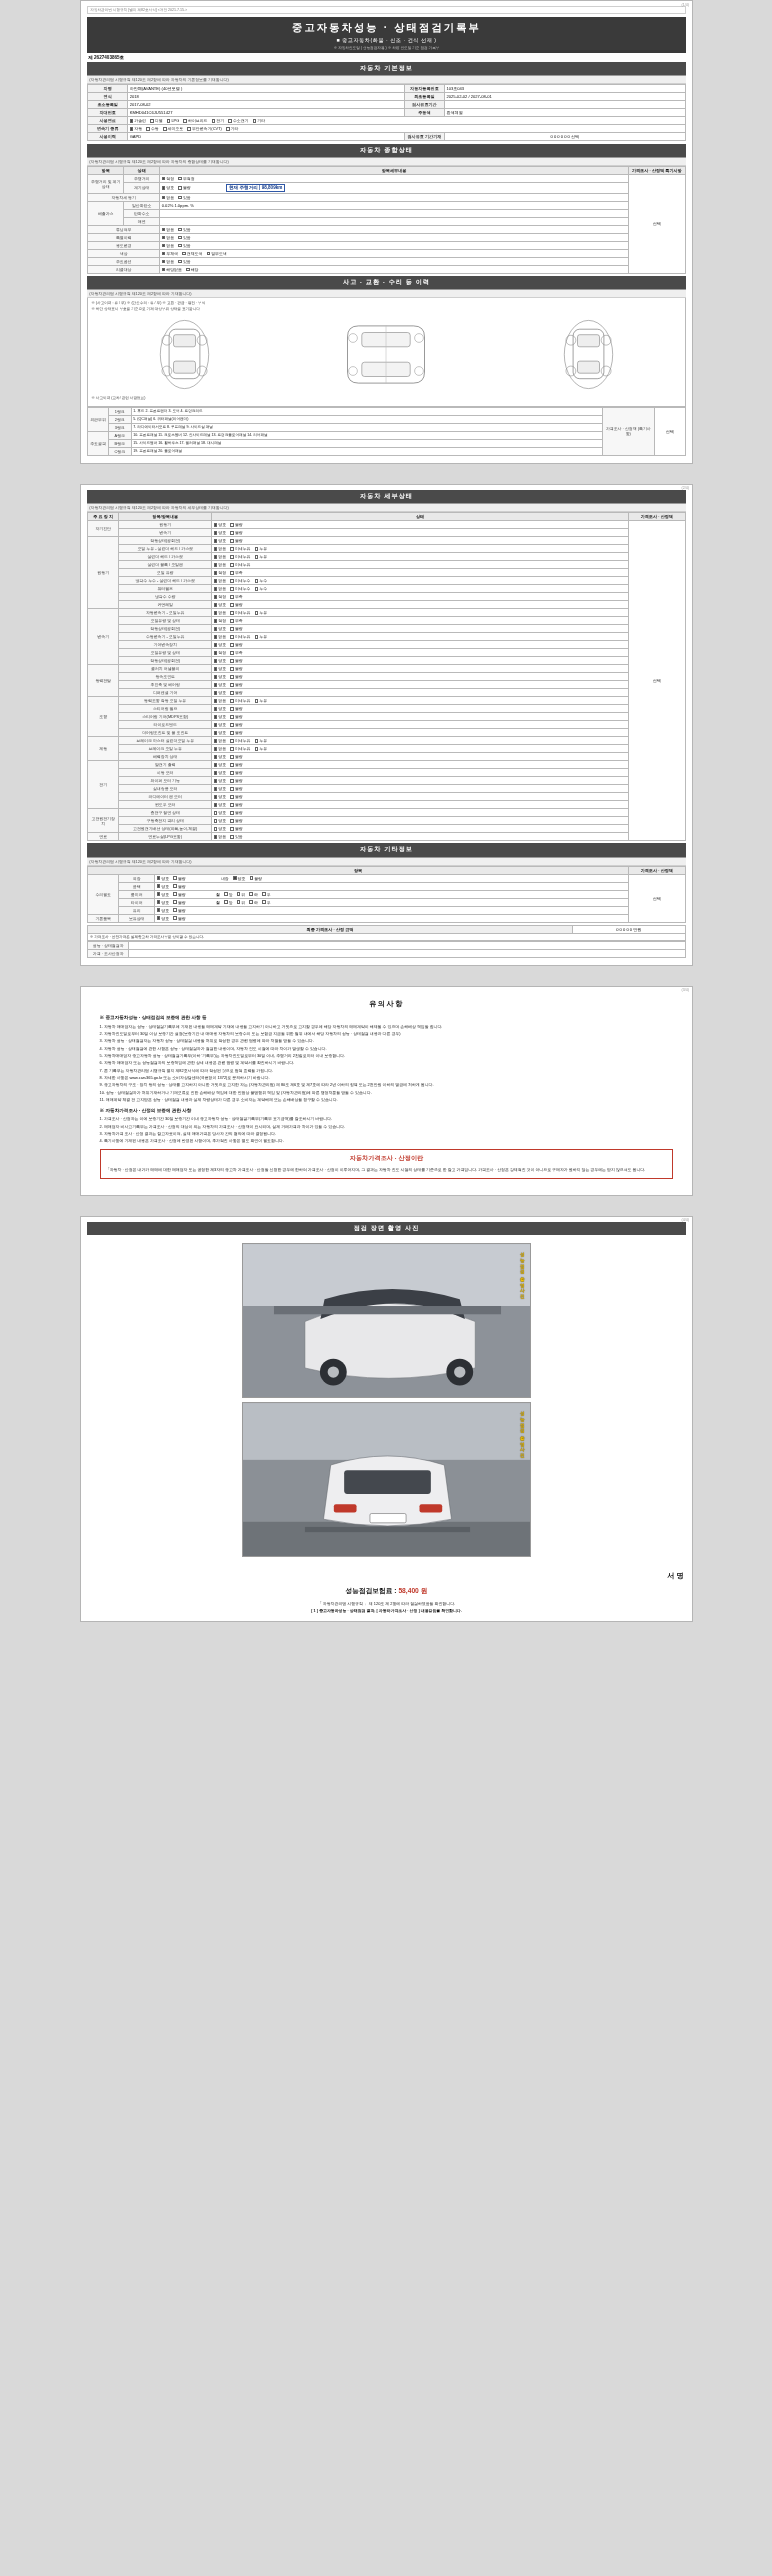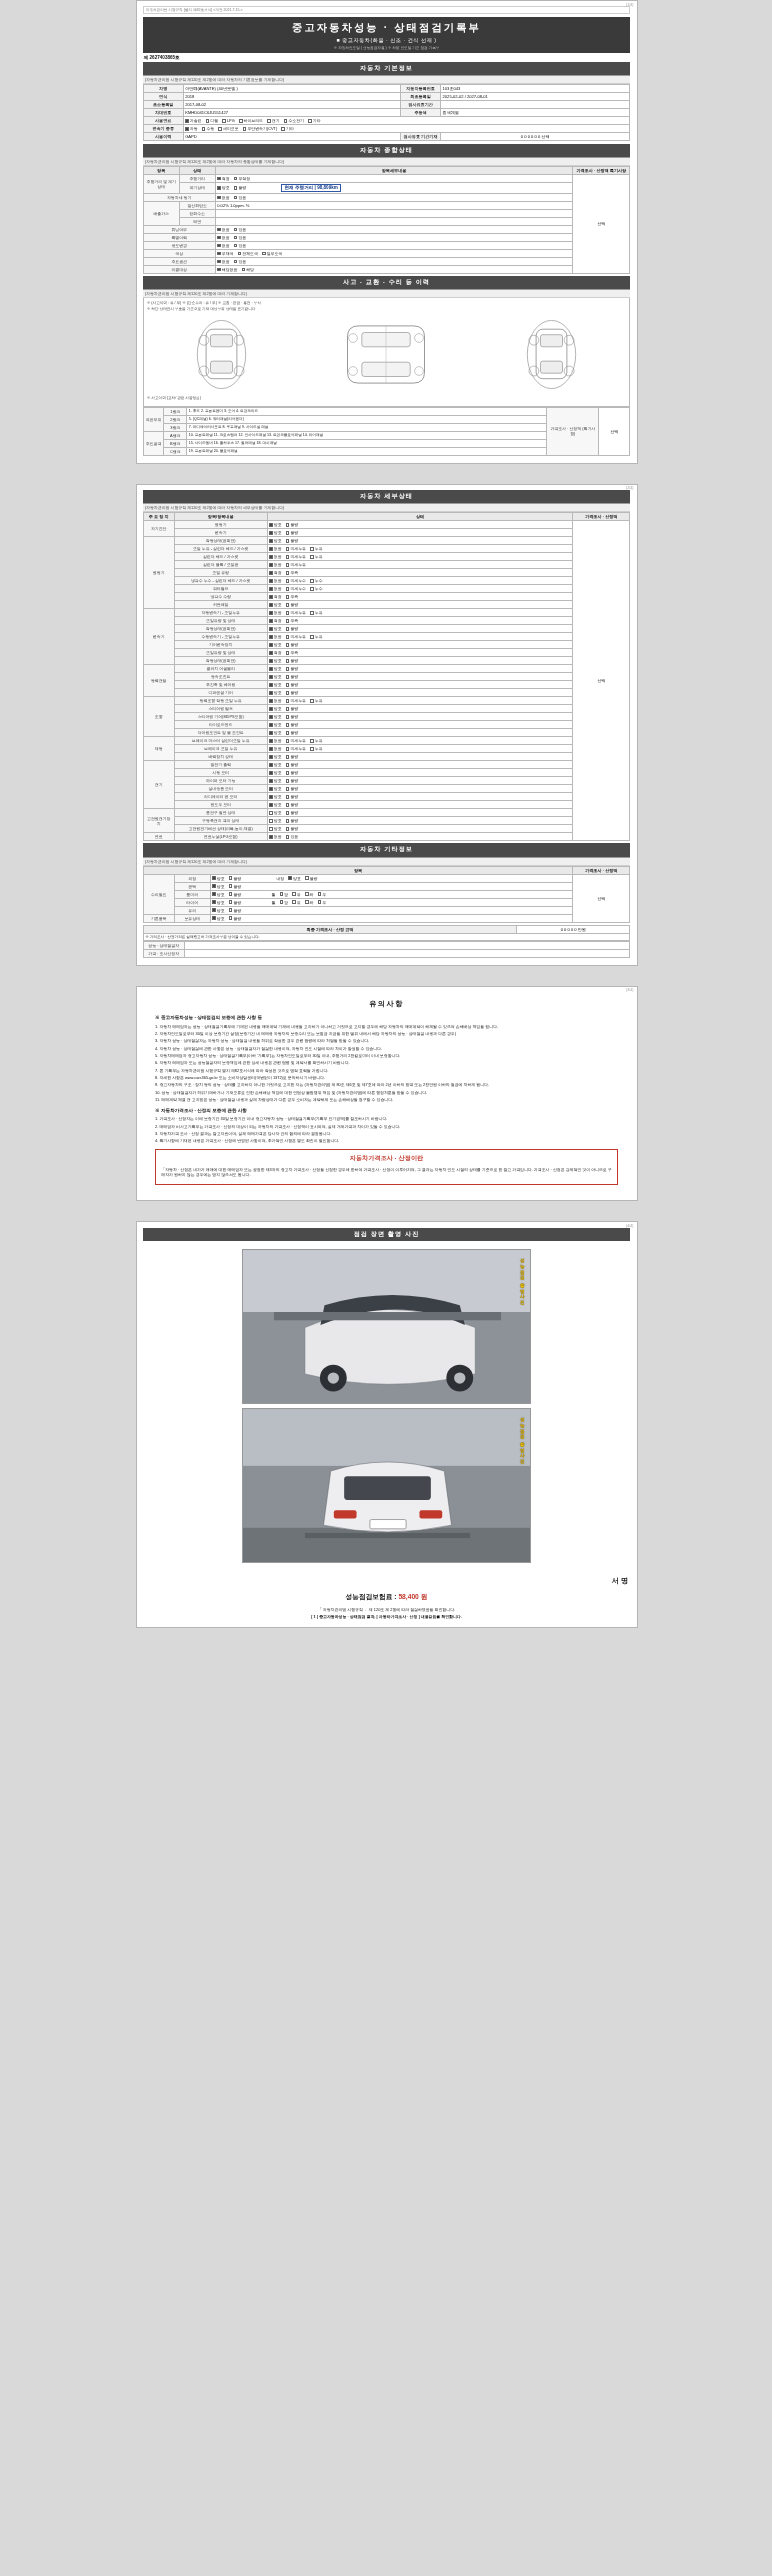--- a/index.html
+++ b/index.html
@@ -6,21 +6,21 @@
   html, body { margin:0; padding:0; }
   body {
     width: 773px;
     background: #d9d9d9;
     font-family: "Liberation Sans", sans-serif;
     font-size: 5.7px;
     color: #111;
     -webkit-font-smoothing: antialiased;
   }
   .page {
-    width: 502px;
+    width: 613px;
     margin: 0 auto 20px auto;
     background: #ffffff;
     border: 0.5px solid #b5b5b5;
     padding: 5.2px 6.2px 7.2px 6.2px;
     position: relative;
   }
   .pagetag {
     position:absolute; right:3.1px; top:1.5px;
     font-size:3.6px; color:#999;
   }

